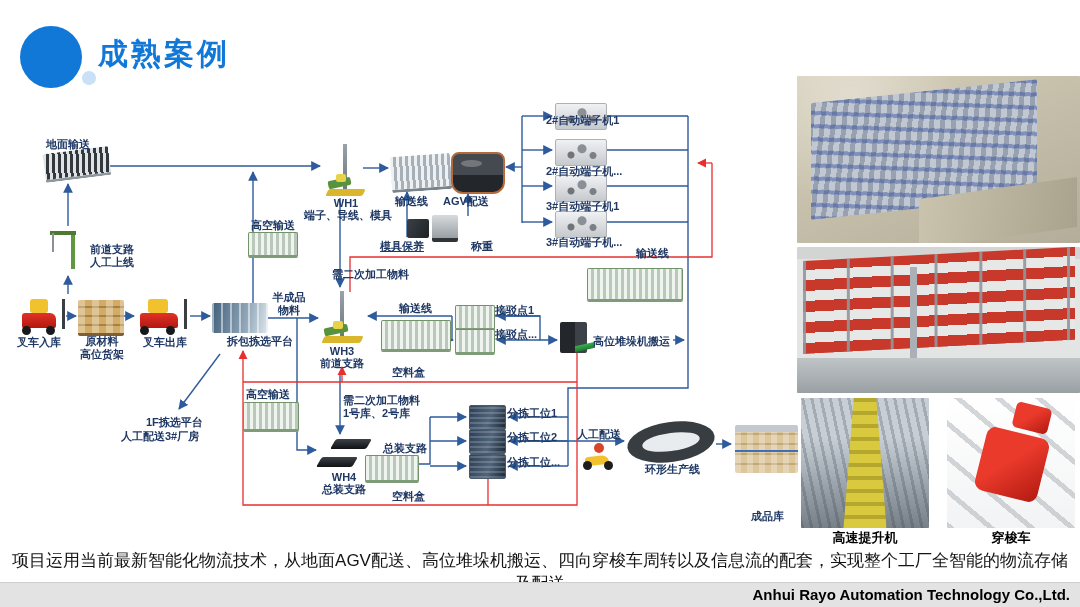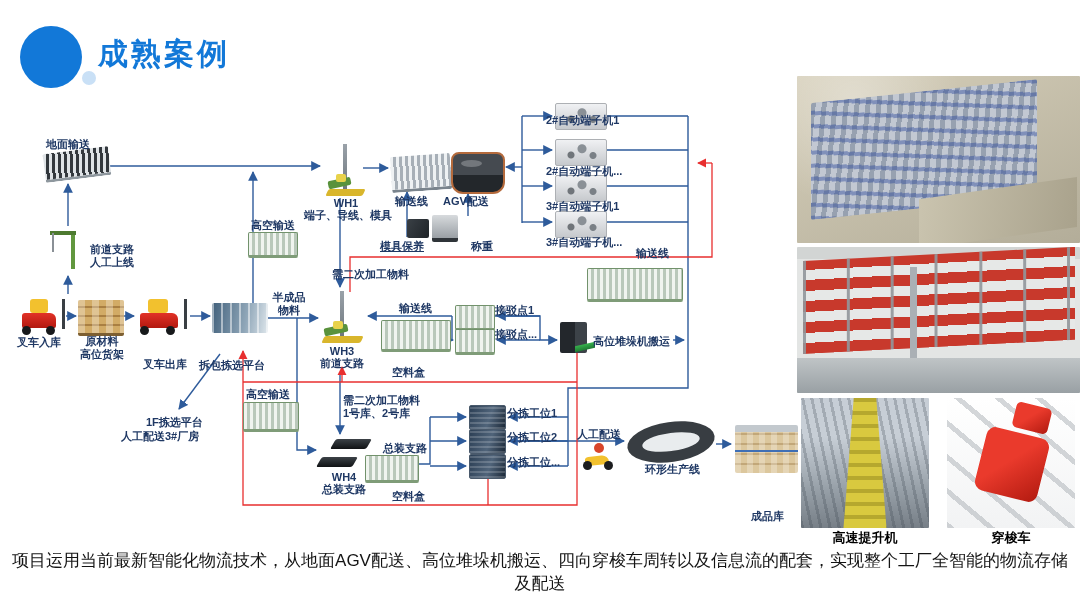--- a/index.html
+++ b/index.html
@@ -215,22 +215,22 @@
       <div class="ring-in"></div>
     </div>
   <div class="mi fgoods" style="left:735px;top:425px;width:63px;height:48px;"></div>
 
   <div class="lbl" style="left:46px;top:138px;">地面输送</div>
   <div class="lbl" style="left:90px;top:243px;">前道支路</div>
   <div class="lbl" style="left:90px;top:256px;">人工上线</div>
   <div class="lbl" style="left:17px;top:336px;">叉车入库</div>
   <div class="lbl c" style="left:78px;top:335px;width:48px;">原材料</div>
   <div class="lbl c" style="left:72px;top:348px;width:60px;">高位货架</div>
-  <div class="lbl" style="left:143px;top:336px;margin-top:22px;">叉车出库</div>
-  <div class="lbl" style="left:199px;top:335px;margin-top:24px;">拆包拣选平台</div>
+  <div class="lbl" style="left:143px;top:336px;">叉车出库</div>
+  <div class="lbl" style="left:227px;top:335px;">拆包拣选平台</div>
   <div class="lbl" style="left:251px;top:219px;">高空输送</div>
   <div class="lbl c" style="left:266px;top:291px;width:46px;">半成品</div>
   <div class="lbl c" style="left:266px;top:304px;width:46px;">物料</div>
   <div class="lbl c" style="left:326px;top:197px;width:40px;">WH1</div>
   <div class="lbl" style="left:304px;top:209px;">端子、导线、模具</div>
   <div class="lbl" style="left:395px;top:195px;">输送线</div>
   <div class="lbl" style="left:443px;top:195px;">AGV配送</div>
   <div class="lbl" style="left:380px;top:240px;text-decoration:underline;">模具保养</div>
   <div class="lbl" style="left:444px;top:240px;margin-left:27px;">称重</div>
   <div class="lbl c" style="left:546px;top:114px;width:66px;">2#自动端子机1</div>
@@ -276,14 +276,17 @@
     </div>
   <div class="photo photo4" style="left:947px;top:398px;width:128px;height:130px;">
       <div class="p4-sh1"></div>
       <div class="p4-sh2"></div>
     </div>
   <div class="pcap" style="left:801px;top:530px;width:128px;">高速提升机</div>
   <div class="pcap" style="left:947px;top:530px;width:128px;">穿梭车</div>
 
   <div class="descr">项目运用当前最新智能化物流技术，从地面AGV配送、高位堆垛机搬运、四向穿梭车周转以及信息流的配套，实现整个工厂全智能的物流存储及配送</div>
 
+  <div class="footer">
+    <div class="footer-txt">Anhui Rayo Automation Technology Co.,Ltd.</div>
+  </div>
 
 </div>
 
 </body></html>

